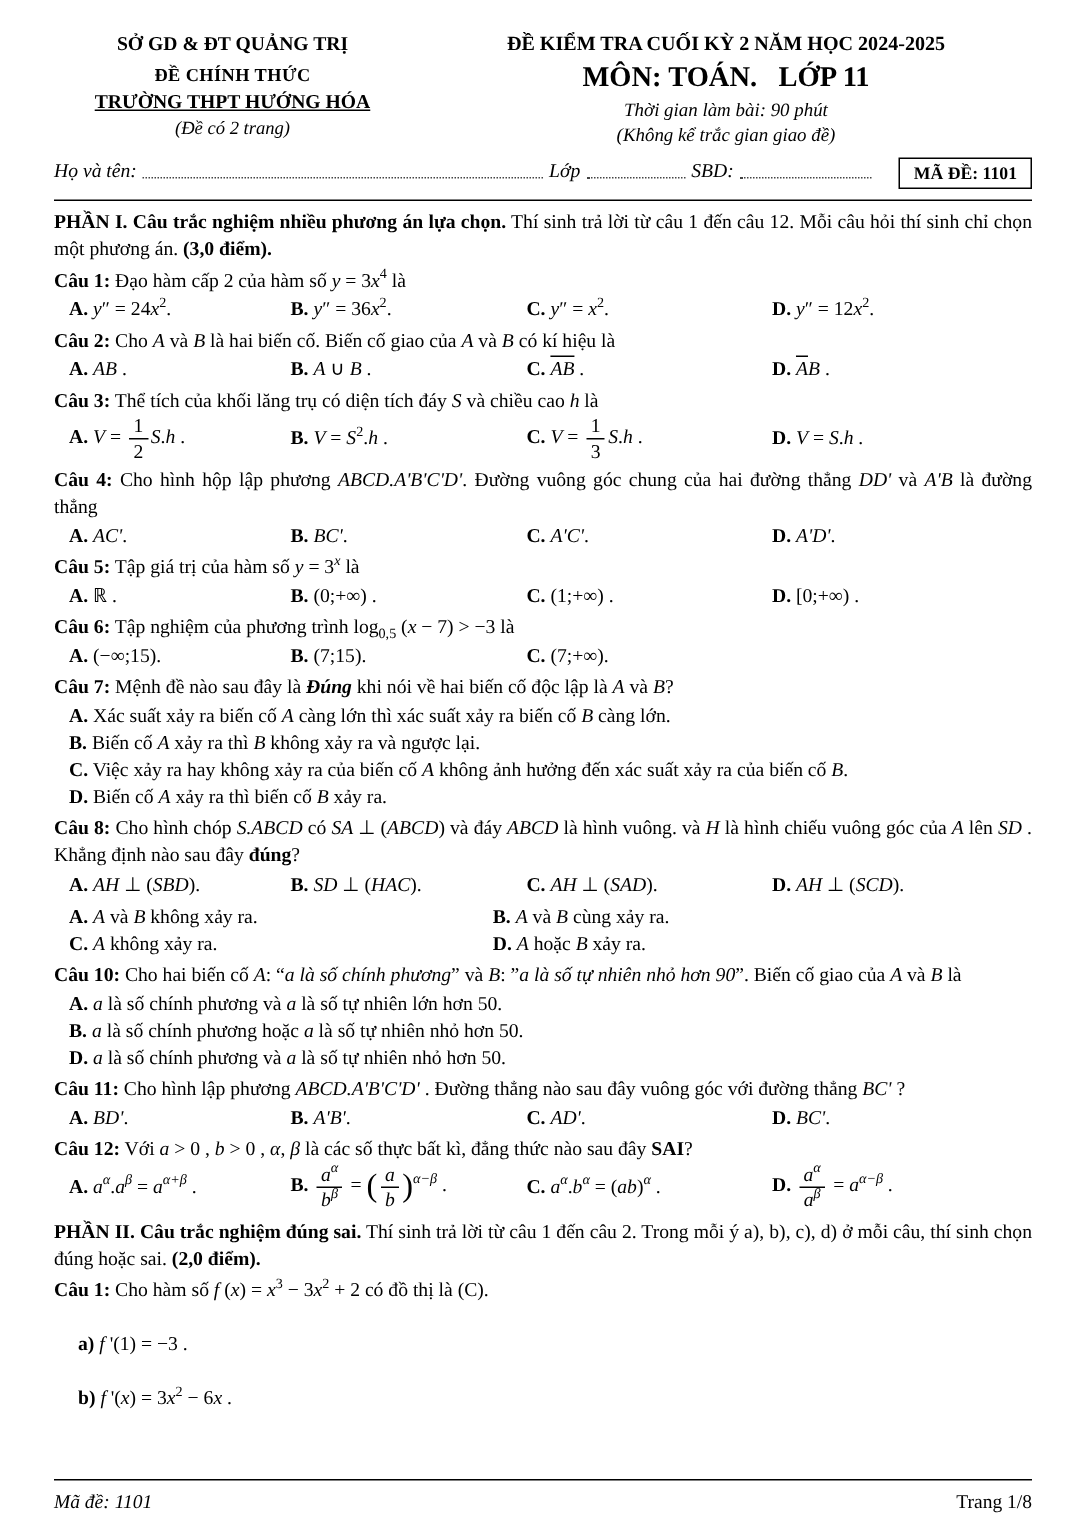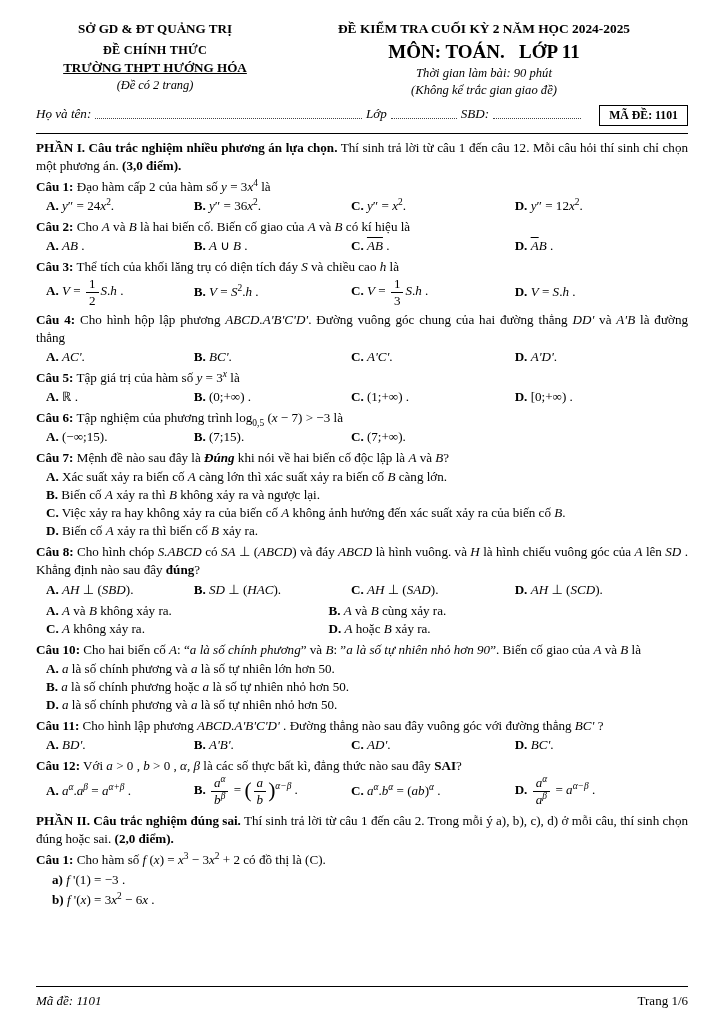--- a/index.html
+++ b/index.html
@@ -33,21 +33,21 @@
   .part-intro{text-align:justify;margin:0 0 3px 0}
   .part2-gap{margin-top:5px}
   
   .question{margin-bottom:3px}
   .stem{text-align:justify}
   .qlabel,.olabel,.slabel{font-weight:bold}
   .options{padding-left:10px;margin-top:1px}
   .options.row4{display:grid;grid-template-columns:23% 24.5% 25.5% 27%;align-items:center}
   .options.grid2{display:grid;grid-template-columns:44% 56%}
   .options.stack .option{display:block;text-align:justify}
-  .subitem{padding-left:16px;margin-top:2px}
+  .subitem{padding-left:16px;margin-top:18px}
   sup{font-size:72%;line-height:0}
   sub{font-size:72%;line-height:0}
   .frac{display:inline-block;vertical-align:middle;text-align:center;line-height:1.05;margin:0 2px;font-style:normal}
   .frac .num{display:block;border-bottom:1px solid #000;padding:0 3px 1px 3px}
   .frac .den{display:block;padding-top:1px}
   .bp{font-size:165%;vertical-align:middle;font-weight:normal}
   
   .footer{position:absolute;left:36px;right:36px;bottom:14px;border-top:1.2px solid #000;
           display:flex;justify-content:space-between;padding-top:5px;font-size:13px}
 </style>
@@ -198,16 +198,16 @@
   <div>
       <div class="question">
         <div class="stem"><span class="qlabel">Câu 1:</span> Cho hàm số <span class="m">f</span> (<span class="m">x</span>) = <span class="m">x</span><sup>3</sup> − 3<span class="m">x</span><sup>2</sup> + 2 có đồ thị là (C).</div>
         <div class="subitem"><span class="slabel">a)</span> <span class="m">f</span> '(1) = −3 .</div>
         <div class="subitem"><span class="slabel">b)</span> <span class="m">f</span> '(<span class="m">x</span>) = 3<span class="m">x</span><sup>2</sup> − 6<span class="m">x</span> .</div>
       </div>
     </div>
 
   <div class="footer">
     <span class="i">Mã đề: 1101</span>
-    <span>Trang 1/6</span>
+    <span>Trang 1/8</span>
   </div>
 
 </div>
 
 </body></html>

